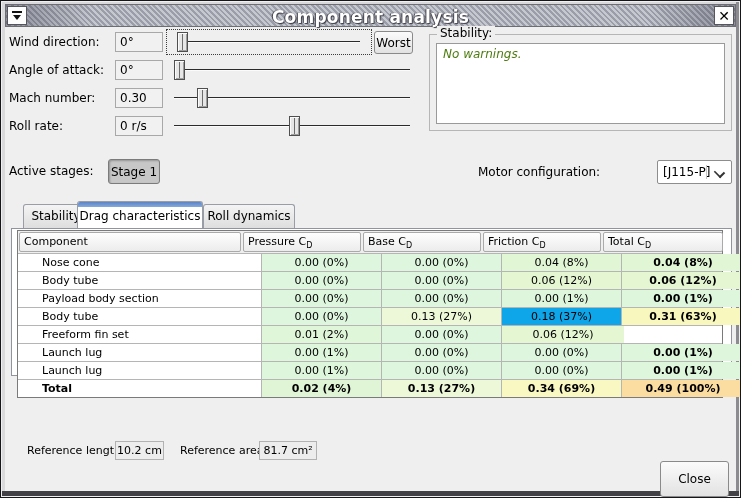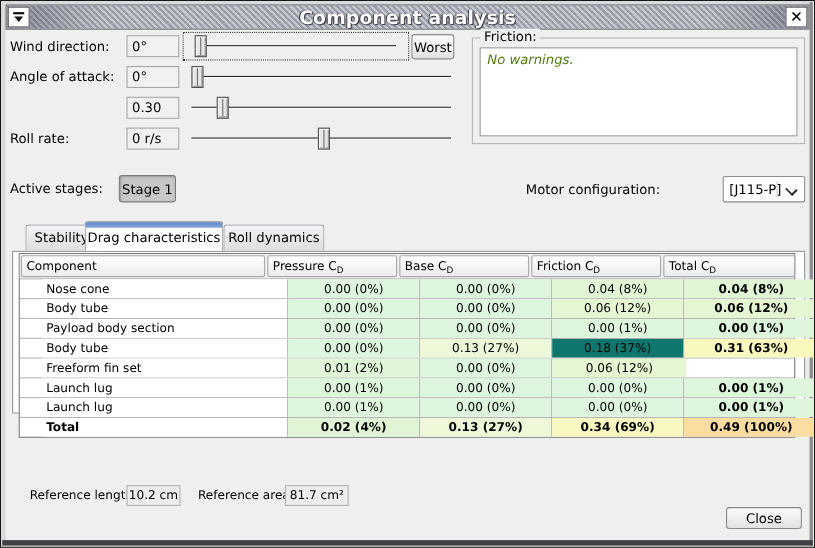--- a/index.html
+++ b/index.html
@@ -87,21 +87,21 @@
   .thbox sub { font-size:8px; }
   .trow { display:flex; height:18px; border-top:1px solid #b5b5b5; }
   .tcell { font-size:11px; line-height:17px; border-right:1px solid #b5b5b5; overflow:hidden; white-space:nowrap; }
   .tcell.comp { flex:0 0 224px; padding-left:4px; background:#fff;margin-left:20px; }
   .tcell.num { flex:0 0 120px; text-align:center; }
   .tcell.num:last-child { flex:0 0 122px; border-right:none; }
   .b { font-weight:bold; }
 
   .footer-field { position:absolute; height:19px; background:#ededed; border:1px solid #b2b2b2;
     font-size:11px; line-height:17px; text-align:center; }
-  .close-button { position:absolute; left:659px; top:460px; width:69px; height:20px; }
+  .close-button { position:absolute; left:659px; top:460px; width:69px; height:36px; }
 </style>
 </head>
 <body>
 
 <div class="window">
 
   <div class="frame-edge edge-top"></div>
   <div class="frame-edge edge-left"></div>
   <div class="frame-edge edge-right"></div>
   <div class="frame-edge edge-bottom"></div>
@@ -123,33 +123,34 @@
     <div class="thumb" style="left: calc(0% + 0px);"></div>
   </div>
   <button class="btn worst-btn">Worst</button>
 
   <div class="lbl" style="left:8px; top:58px;">Angle of attack:</div>
   <input class="field" style="left: 114px; top: 59px;" value="0°">
   <div class="slider" style="left:173px; top:58px; width:236px;">
     <div class="thumb" style="left: calc(0% + 0px);"></div>
   </div>
 
+  <div class="lbl" style="left:8px; top:86px;">Mach number:</div>
   <input class="field" style="left: 114px; top: 87px;" value="0.30">
   <div class="slider" style="left:173px; top:86px; width:236px;">
     <div class="thumb" style="left: calc(10% - 1.1px);"></div>
   </div>
 
   <div class="lbl" style="left:8px; top:114px;">Roll rate:</div>
   <input class="field" style="left: 114px; top: 115px;" value="0 r/s">
   <div class="slider" style="left:173px; top:114px; width:236px;">
     <div class="thumb" style="left: calc(51% - 5.61px);"></div>
   </div>
 
   <div class="group">
-    <div class="group-title">Friction:</div>
+    <div class="group-title">Stability:</div>
     <div class="warn-list">
       <span>No warnings.</span>
     </div>
   </div>
 
   <div class="lbl" style="left:8px; top:159px;">Active stages:</div>
   <button class="stage-btn">Stage 1</button>
 
   <div class="lbl" style="left:477px; top:160px;">Motor configuration:</div>
   <div class="combo">
@@ -207,21 +208,21 @@
             <div class="tcell comp">Payload body section</div>
             <div class="tcell num" style="background: rgb(222, 246, 222);">0.00 (0%)</div>
             <div class="tcell num" style="background: rgb(222, 246, 222);">0.00 (0%)</div>
             <div class="tcell num" style="background: rgb(222, 246, 219);">0.00 (1%)</div>
             <div class="tcell num b" style="background: rgb(222, 246, 219);">0.00 (1%)</div>
           </div>
           <div class="trow">
             <div class="tcell comp">Body tube</div>
             <div class="tcell num" style="background: rgb(222, 246, 222);">0.00 (0%)</div>
             <div class="tcell num" style="background: rgb(237, 248, 216);">0.13 (27%)</div>
-            <div class="tcell num" style="background: #0f766e;">0.18 (37%)</div>
+            <div class="tcell num" style="background: #0ea5e9;">0.18 (37%)</div>
             <div class="tcell num b" style="background: rgb(248, 247, 189);">0.31 (63%)</div>
           </div>
           <div class="trow">
             <div class="tcell comp">Freeform fin set</div>
             <div class="tcell num" style="background: rgb(224, 246, 217);">0.01 (2%)</div>
             <div class="tcell num" style="background: rgb(222, 246, 222);">0.00 (0%)</div>
             <div class="tcell num" style="background: rgb(228, 246, 210);">0.06 (12%)</div>
           </div>
           <div class="trow">
             <div class="tcell comp">Launch lug</div>

